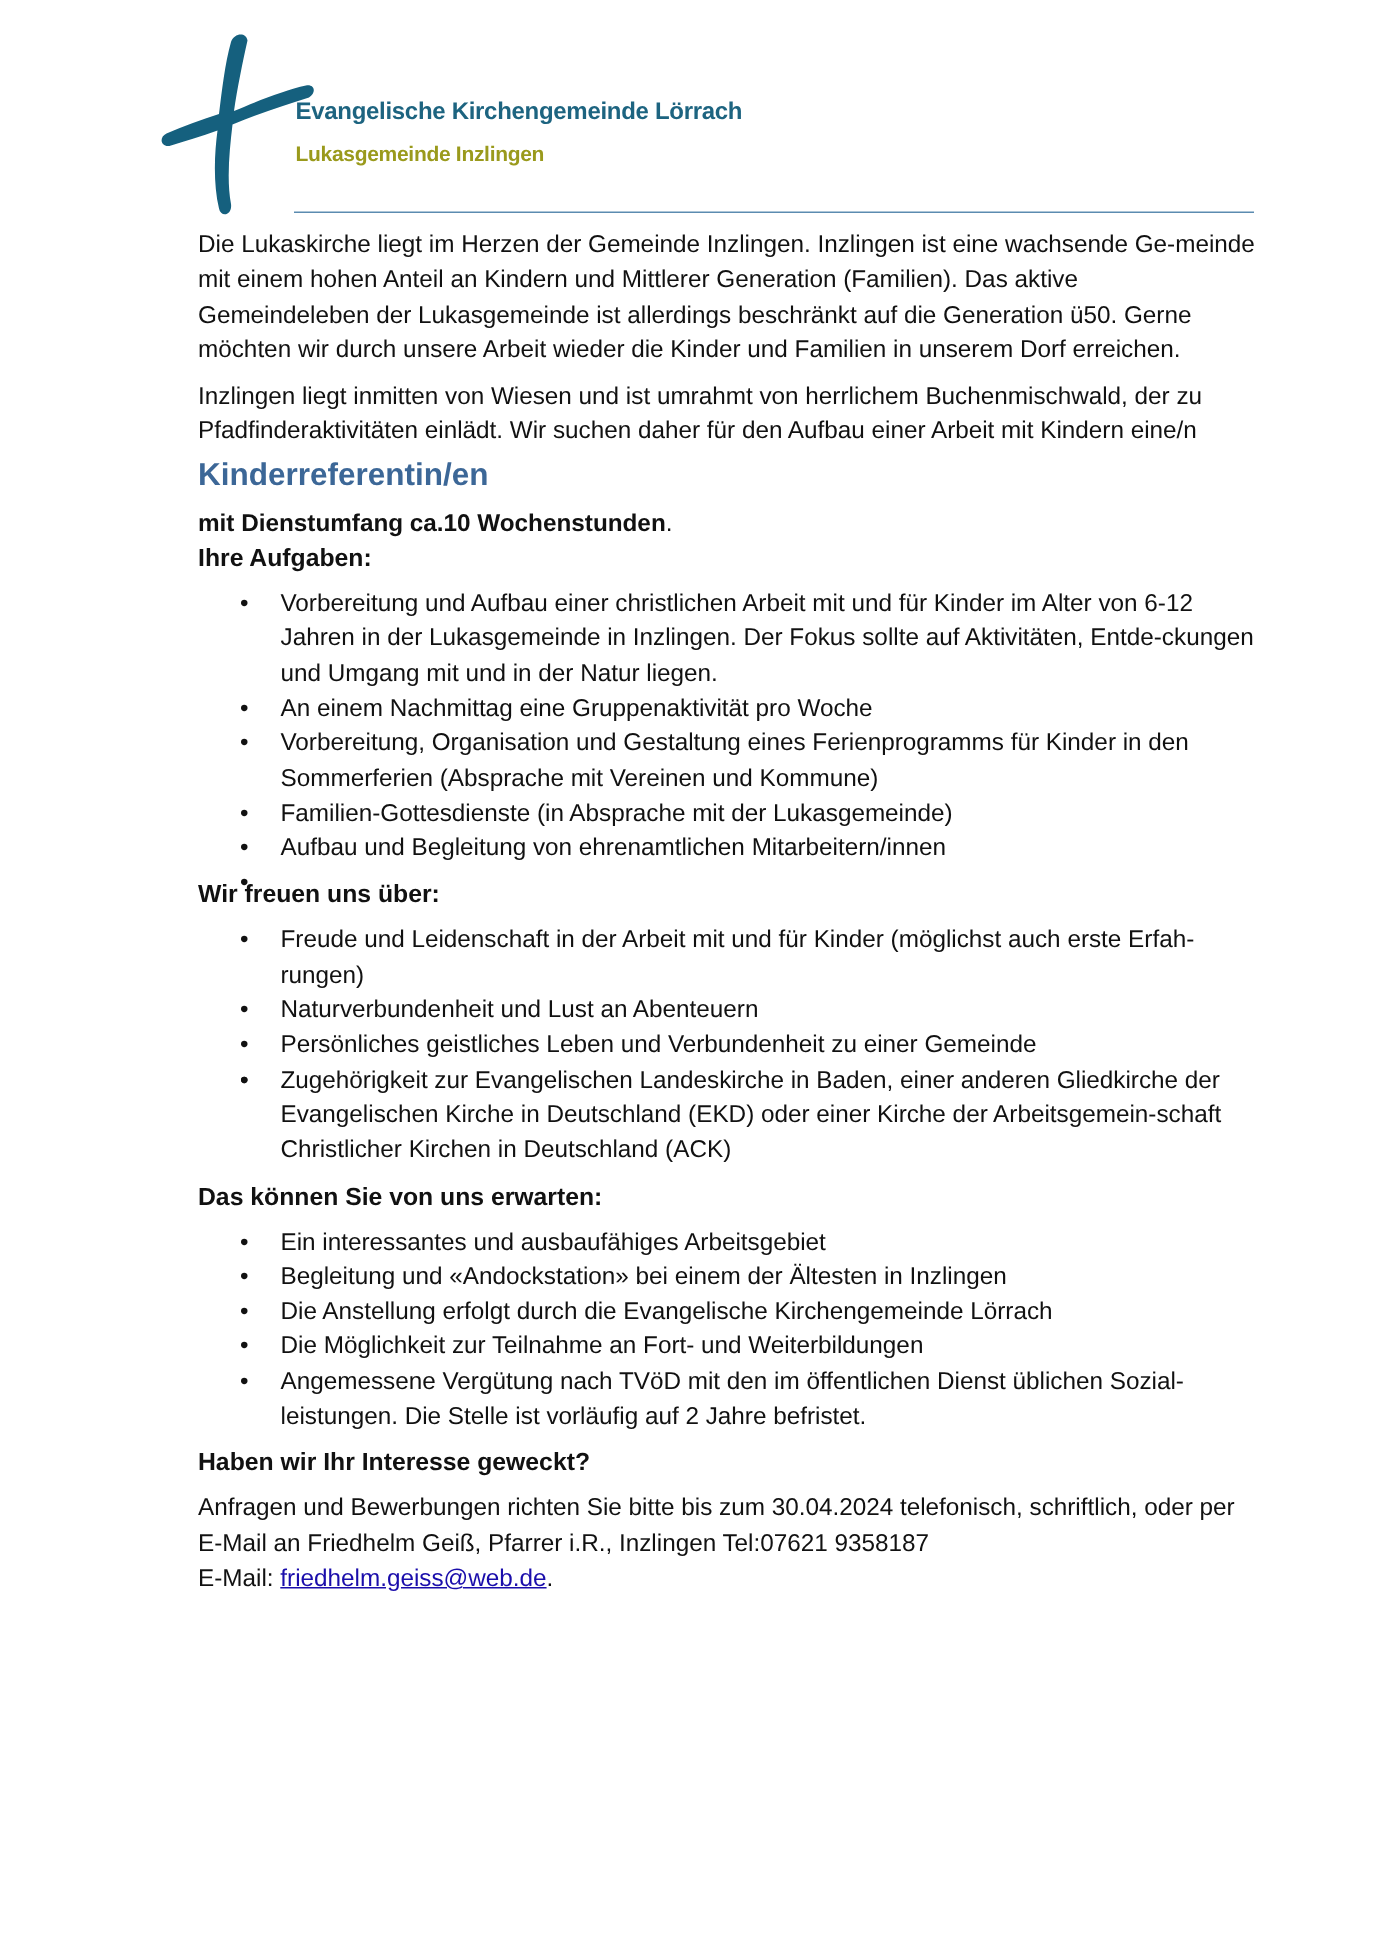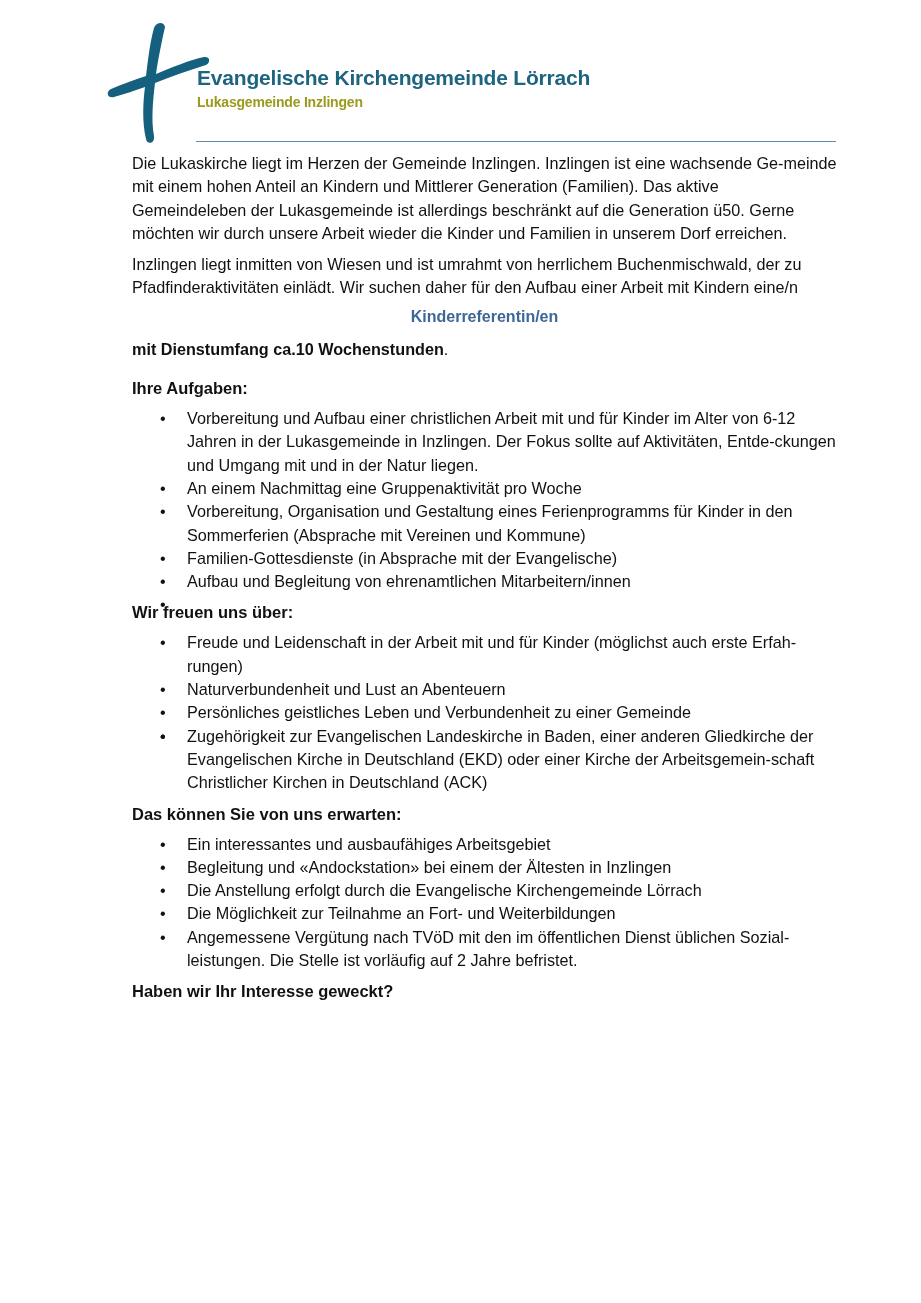--- a/index.html
+++ b/index.html
@@ -1,27 +1,27 @@
 <!DOCTYPE html>
 <html><head>
   <meta charset="utf-8">
   <style>
     html, body { margin: 0; padding: 0; background: #ffffff; }
     body { width: 921px; height: 1303px; position: relative; overflow: hidden;
            font-family: "Liberation Sans", sans-serif; color: #111; }
     .logo-cross { position: absolute; left: 104px; top: 20px; width: 110px; height: 128px; }
-    .org-name { position: absolute; left: 197px; top: 66px; font-size: 21px; font-weight: bold;
+    .org-name { position: absolute; left: 197px; top: 66px; font-size: 16px; font-weight: bold;
                 color: #1d6480; letter-spacing: -0.2px; white-space: nowrap; }
     .org-sub { position: absolute; left: 197px; top: 94px; font-size: 14px; font-weight: bold;
                color: #9a9a1c; letter-spacing: -0.2px; white-space: nowrap; }
     .header-rule { position: absolute; left: 196px; top: 141px; width: 640px; height: 1px; background: #5b8bb0; }
     .content { position: absolute; left: 132px; top: 152px; width: 705px; font-size: 16.2px; line-height: 23.3px; }
     p { margin: 0 0 8px 0; }
-    .pos-title { font-size: 16px; font-weight: bold; color: #3c6797; margin: 2px 0 6px 0; line-height: 30px; text-align: center; }
-    .scope { font-size: 16.2px; font-weight: bold; margin: 0 0 16px 0; }
+    .pos-title { font-size: 21px; font-weight: bold; color: #3c6797; margin: 2px 0 6px 0; line-height: 30px; }
+    .scope { font-size: 16.2px; font-weight: bold; margin: 0 0 0 0; }
     h3 { font-size: 16.5px; font-weight: bold; margin: 0 0 7px 0; line-height: 23px; }
     ul { list-style: none; margin: 0 0 8px 0; padding: 0; }
     li { position: relative; padding-left: 55px; }
     li .bullet { position: absolute; left: 28px; top: 0; }
     a { color: #1a0dab; text-decoration: underline; }
   </style>
 </head>
 <body>
 
 <svg class="logo-cross" viewBox="0 0 110 128">
@@ -35,21 +35,21 @@
   <p>Die Lukaskirche liegt im Herzen der Gemeinde Inzlingen. Inzlingen ist eine wachsende Ge-meinde mit einem hohen Anteil an Kindern und Mittlerer Generation (Familien). Das aktive Gemeindeleben der Lukasgemeinde ist allerdings beschränkt auf die Generation ü50. Gerne möchten wir durch unsere Arbeit wieder die Kinder und Familien in unserem Dorf erreichen.</p>
   <p style="margin-bottom:2px">Inzlingen liegt inmitten von Wiesen und ist umrahmt von herrlichem Buchenmischwald, der zu Pfadfinderaktivitäten einlädt. Wir suchen daher für den Aufbau einer Arbeit mit Kindern eine/n</p>
   <div class="pos-title">Kinderreferentin/en</div>
   <div class="scope"><span>mit Dienstumfang ca.10 Wochenstunden</span><span style="font-weight:normal">.</span></div>
 
   <h3>Ihre Aufgaben:</h3>
   <ul>
     <li><span class="bullet">•</span><span>Vorbereitung und Aufbau einer christlichen Arbeit mit und für Kinder im Alter von 6-12 Jahren in der Lukasgemeinde in Inzlingen. Der Fokus sollte auf Aktivitäten, Entde-ckungen und Umgang mit und in der Natur liegen.</span></li>
     <li><span class="bullet">•</span><span>An einem Nachmittag eine Gruppenaktivität pro Woche</span></li>
     <li><span class="bullet">•</span><span>Vorbereitung, Organisation und Gestaltung eines Ferienprogramms für Kinder in den Sommerferien (Absprache mit Vereinen und Kommune)</span></li>
-    <li><span class="bullet">•</span><span>Familien-Gottesdienste (in Absprache mit der Evangelische)</span></li>
+    <li><span class="bullet">•</span><span>Familien-Gottesdienste (in Absprache mit der Lukasgemeinde)</span></li>
     <li><span class="bullet">•</span><span>Aufbau und Begleitung von ehrenamtlichen Mitarbeitern/innen</span></li>
     <li><span class="bullet">•</span></li>
   </ul>
 
   <h3>Wir freuen uns über:</h3>
   <ul>
     <li><span class="bullet">•</span><span>Freude und Leidenschaft in der Arbeit mit und für Kinder (möglichst auch erste Erfah-rungen)</span></li>
     <li><span class="bullet">•</span><span>Naturverbundenheit und Lust an Abenteuern</span></li>
     <li><span class="bullet">•</span><span>Persönliches geistliches Leben und Verbundenheit zu einer Gemeinde</span></li>
     <li><span class="bullet">•</span></li>
@@ -59,13 +59,17 @@
   <h3>Das können Sie von uns erwarten:</h3>
   <ul>
     <li><span class="bullet">•</span><span>Ein interessantes und ausbaufähiges Arbeitsgebiet</span></li>
     <li><span class="bullet">•</span><span>Begleitung und «Andockstation» bei einem der Ältesten in Inzlingen</span></li>
     <li><span class="bullet">•</span><span>Die Anstellung erfolgt durch die Evangelische Kirchengemeinde Lörrach</span></li>
     <li><span class="bullet">•</span><span>Die Möglichkeit zur Teilnahme an Fort- und Weiterbildungen</span></li>
     <li><span class="bullet">•</span><span>Angemessene Vergütung nach TVöD mit den im öffentlichen Dienst üblichen Sozial-leistungen. Die Stelle ist vorläufig auf 2 Jahre befristet.</span></li>
   </ul>
 
   <h3>Haben wir Ihr Interesse geweckt?</h3>
+  <p>
+    <span>Anfragen und Bewerbungen richten Sie bitte bis zum 30.04.2024 telefonisch, schriftlich, oder per E-Mail an Friedhelm Geiß, Pfarrer i.R., Inzlingen Tel:07621 9358187</span><br>
+    <span>E-Mail: </span><a href="#">friedhelm.geiss@web.de</a><span>.</span>
+  </p>
 </div>
 
 </body></html>

